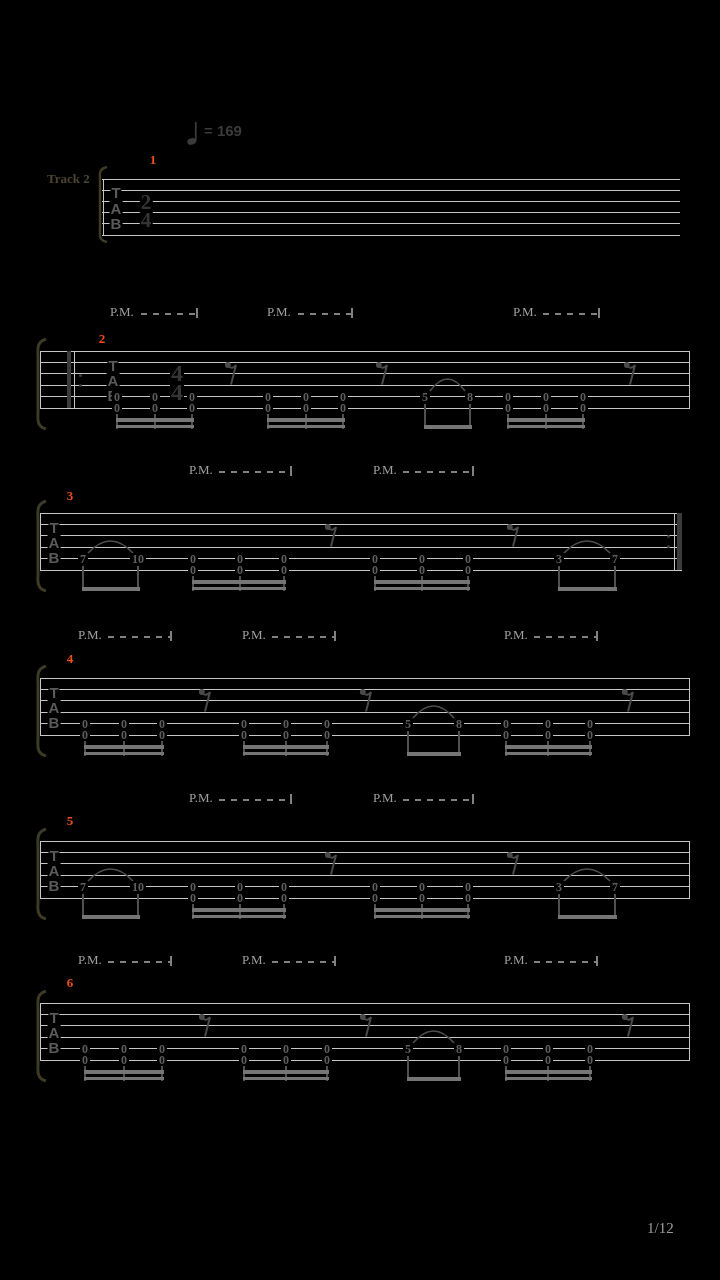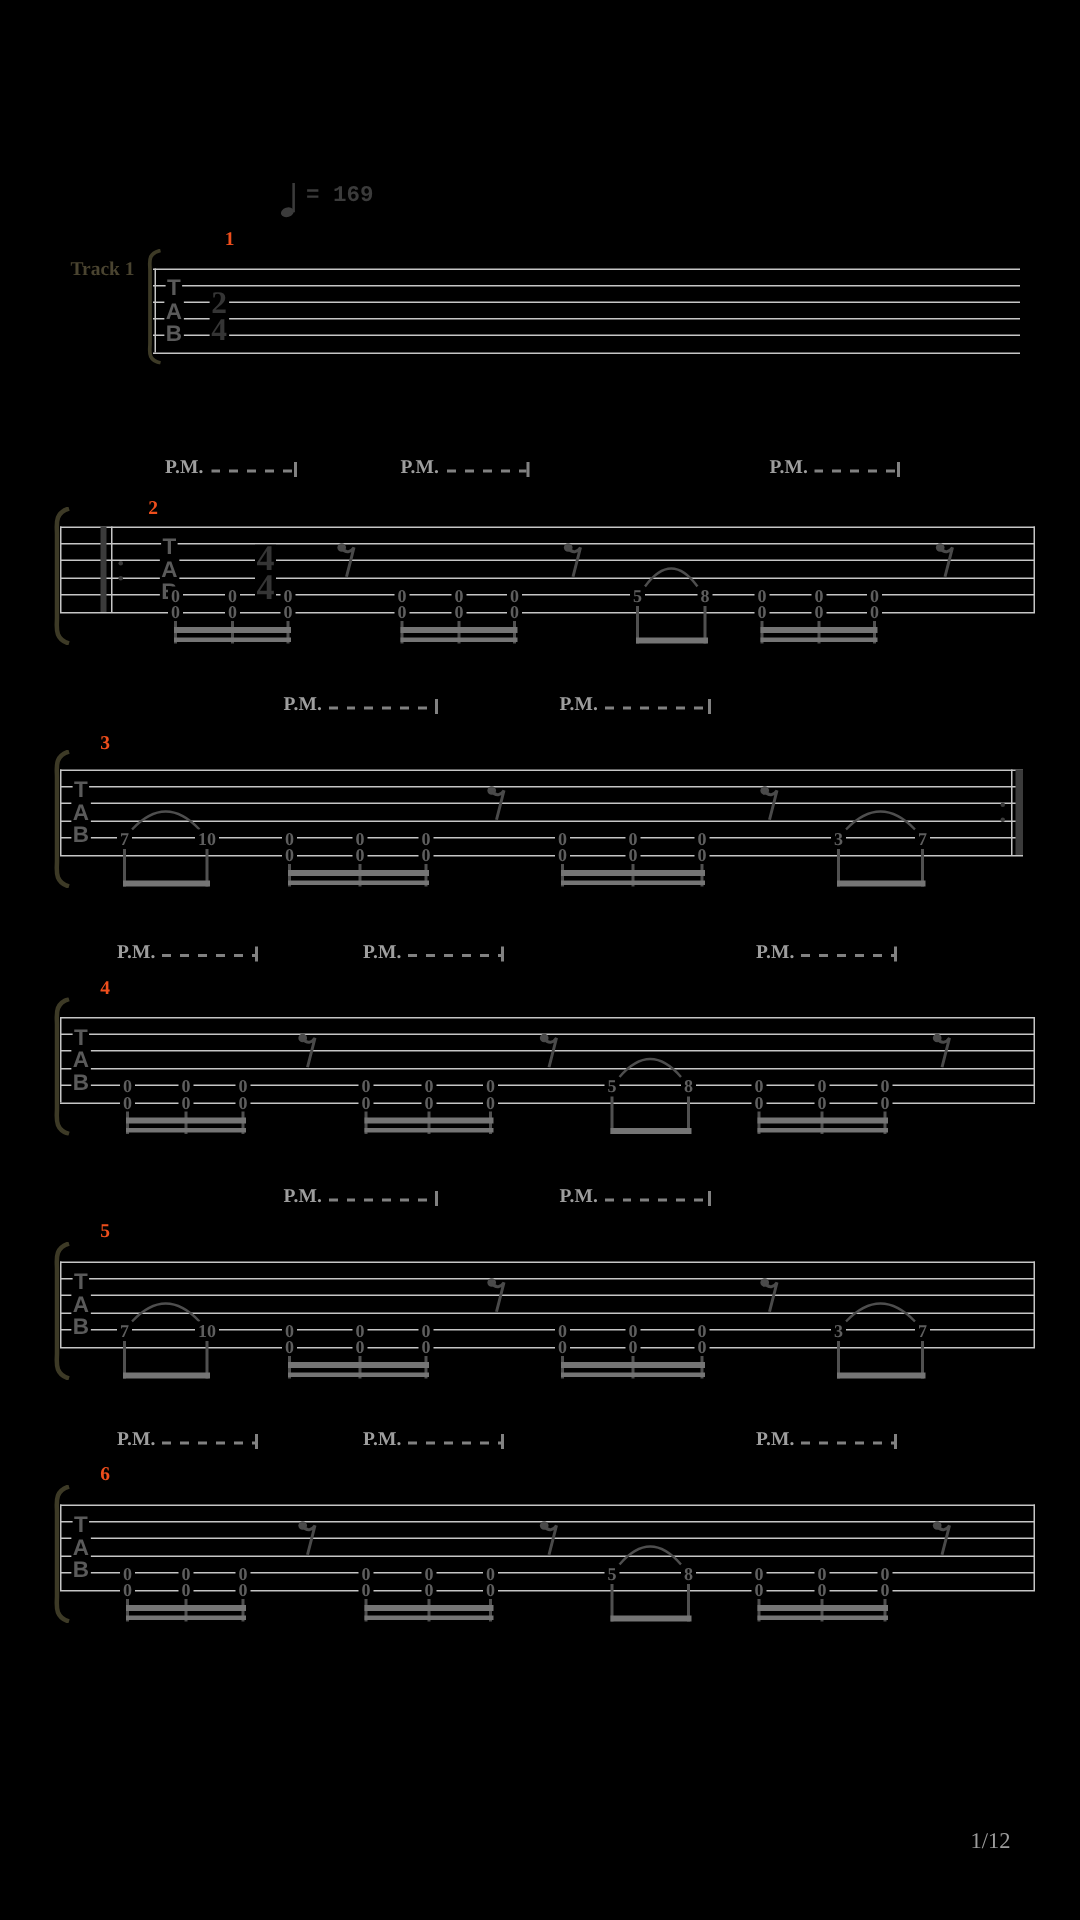--- a/index.html
+++ b/index.html
@@ -10,23 +10,23 @@
   #score div{position:absolute;}
   .abs{position:absolute;}
   .ctr{transform:translate(-50%,-50%);white-space:nowrap;line-height:1;}
   .fret{font-family:"Liberation Serif",serif;font-weight:bold;font-size:12px;
         background:#000;padding:0 2px;z-index:3;}
   .clef{font-family:"Liberation Sans",sans-serif;font-weight:bold;font-size:15px;
         background:#000;padding:0 1px;z-index:2;}
   .tsig{font-family:"Liberation Serif",serif;font-weight:bold;background:#000;
         padding:0 1px;z-index:2;line-height:0.9;}
   .mnum{font-family:"Liberation Serif",serif;font-weight:bold;font-size:13px;z-index:2;}
-  .pm{font-family:"Liberation Serif",serif;font-weight:bold;font-size:13px;
+  .pm{font-family:"Liberation Serif",serif;font-weight:normal;font-size:13px;
       transform:translate(0,-50%);line-height:1;z-index:2;white-space:nowrap;text-align:center;}
-  .tempo-text{font-family:Liberation Mono, monospace;font-weight:bold;font-size:15px;line-height:1;}
+  .tempo-text{font-family:Liberation Sans, sans-serif;font-weight:bold;font-size:15px;line-height:1;}
   .trackname{font-family:"Liberation Serif",serif;font-weight:bold;font-size:13px;line-height:1;}
   .pageind{font-family:"Liberation Serif",serif;font-size:15px;line-height:1;}
   svg{display:block;}
 </style>
 </head>
 <body>
 
 <div id="stage" style="background: rgb(0, 0, 0);">
   <div id="score">
       <div style="left: 102px; top: 178.5px; width: 578px; height: 1px; background: rgb(198, 198, 198);"></div>
@@ -474,16 +474,16 @@
     </div>
 
   <div class="abs" style="left: 187px; top: 119px; width: 13px; height: 27px; color: rgb(59, 59, 59);">
     <svg width="13" height="27" viewBox="0 0 13 27">
       <ellipse cx="4.6" cy="22.5" rx="4.4" ry="3.1" transform="rotate(-18 4.6 22.5)" fill="currentColor"></ellipse>
       <rect x="7.9" y="3" width="1.7" height="19.5" fill="currentColor"></rect>
     </svg>
   </div>
   <span class="abs tempo-text" style="left: 204px; top: 123px; color: rgb(59, 59, 59);">= 169</span>
 
-  <span class="abs trackname" style="left: 47px; top: 172px; color: rgb(74, 68, 48);">Track 1</span>
+  <span class="abs trackname" style="left: 47px; top: 172px; color: rgb(74, 68, 48);">Track 2</span>
 
   <span class="abs pageind" style="left: 647px; top: 1221px; color: rgb(156, 156, 156);">1/12</span>
 </div>
 
 </body></html>

